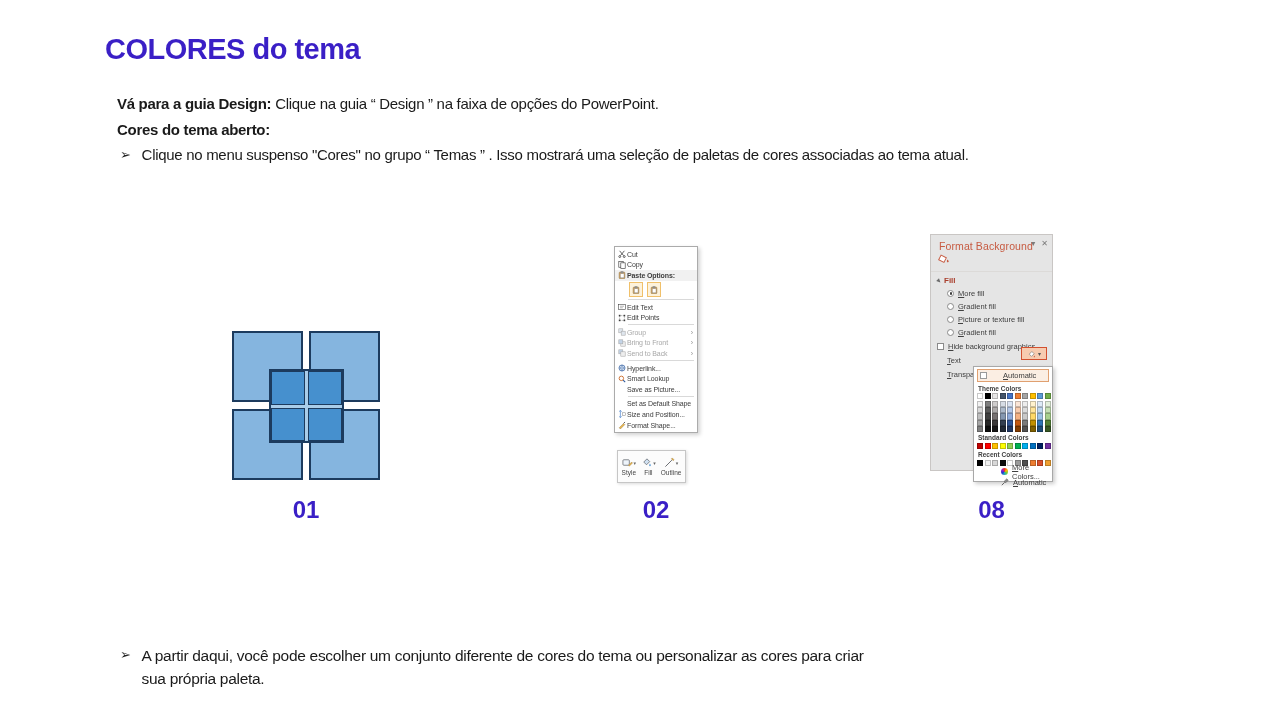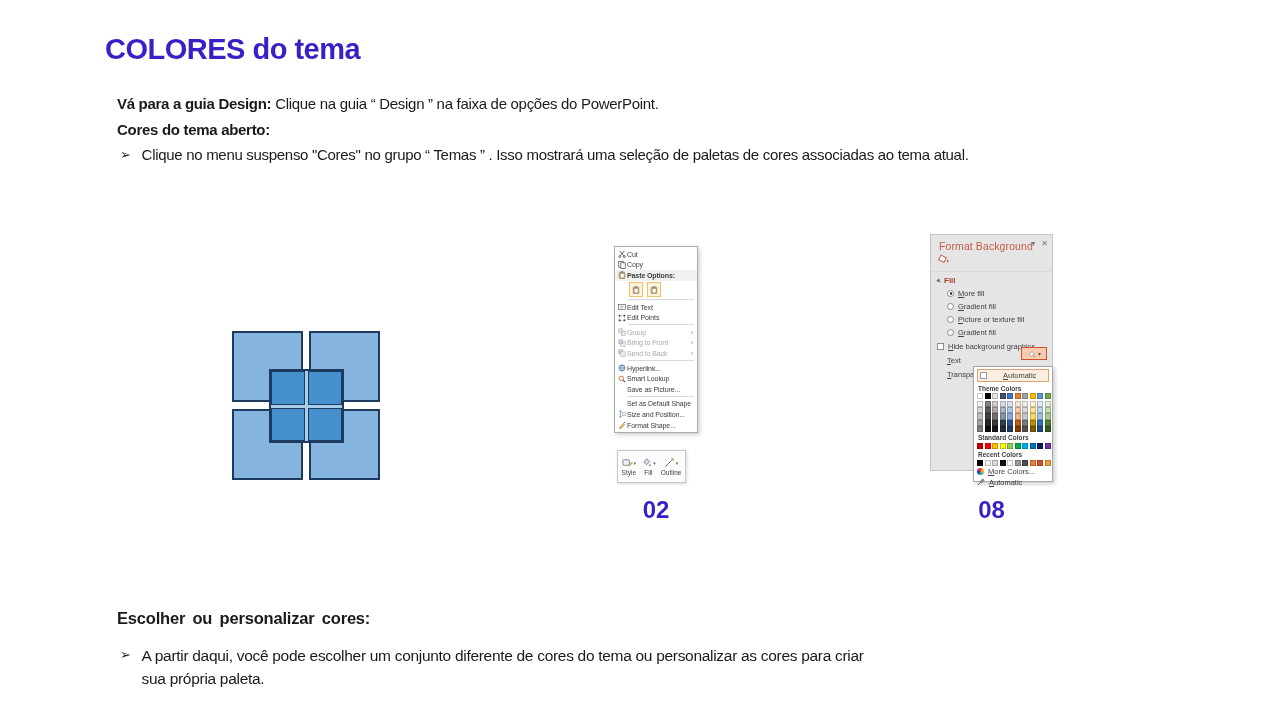--- a/index.html
+++ b/index.html
@@ -84,21 +84,21 @@
   .cdrop{left:973px;top:366px;width:80px;height:116px;background:#fff;border:1px solid #a8a8a8;
          box-shadow:2px 2px 4px rgba(0,0,0,.2);box-sizing:border-box;padding:2px 3px;z-index:5;}
   .auto-row{display:flex;align-items:center;gap:16px;height:11px;border:1px solid #e0a070;
          background:#fbeee3;padding:0 2px;}
   .auto-sw{width:7px;height:7px;background:#fff;border:1px solid #9a9a9a;box-sizing:border-box;}
   .cgrp-hdr{font-size:6.5px;font-weight:bold;color:#3f3f3f;margin:2.5px 0 1.5px 1px;}
   .sw-row{display:flex;gap:1.5px;}
   .sw{width:6px;height:6px;box-sizing:border-box;border:0.5px solid rgba(0,0,0,.22);flex:0 0 auto;}
   .sw-top{margin-bottom:2px;}
   .sw-var .sw{height:6.2px;}
-  .cmd-row{display:flex;align-items:center;gap:4px;height:10px;margin-top:1px;font-size:7px;color:#333;}
+  .cmd-row{display:flex;align-items:center;gap:4px;height:10px;margin-top:1px;font-size:7px;color:#333;margin-left:24px;}
   .wheel{width:7px;height:7px;border-radius:50%;flex:0 0 auto;
          background:conic-gradient(#e33,#fb0,#7c3,#2ab,#23c,#92c,#e33);}
   .lbl{font-size:7.5px;color:#404040;}
 </style>
 </head>
 <body>
 
 <div class="slide" style="--accent: #3A1FC6; --light: #85B5DF; --dark: #4690CE; --gap: #A9CDE9; --border: #1C3B5E;">
 
   <h1 class="abs title">COLORES do tema</h1>
@@ -118,20 +118,21 @@
     <div class="sq sq-bl"></div>
     <div class="sq sq-br"></div>
     <div class="sq-center">
       <div class="sq-q"></div>
       <div class="sq-q"></div>
       <div class="sq-q"></div>
       <div class="sq-q"></div>
     </div>
   </div>
 
+  <div class="abs figlabel fl1">01</div>
   <div class="abs figlabel fl2">02</div>
   <div class="abs figlabel fl3">08</div>
 
   <div class="abs ctx">
     <div>
         <div class="menu-item">
           <span class="icon">
             <svg viewBox="0 0 10 10" width="8" height="8">
               <path d="M2 1l5 6M8 1L3 7" stroke="currentColor" stroke-width="1" fill="none"></path>
               <circle cx="2.2" cy="8.2" r="1.2" fill="none" stroke="currentColor"></circle>
@@ -476,19 +477,18 @@
     </div>
     <div class="cmd-row">
       <span><svg viewBox="0 0 10 10" width="8" height="8">
             <path d="M1 9l3.6-3.6" stroke="#444" stroke-width="1" fill="none"></path>
             <path d="M7.2.9l1.9 1.9-3.2 3.2-1.9-1.9z" fill="#8a8a8a" stroke="#444" stroke-width="0.5"></path>
           </svg></span>
       <span class="lbl ul1">Automatic</span>
     </div>
   </div>
 
-  <div class="abs h3">Escolher ou personalizar cores:</div>
   <div class="abs ptext bullet bullet2">
     <span class="arr">➢</span>
     <span class="btext">A partir daqui, você pode escolher um conjunto diferente de cores do tema ou personalizar as cores para criar sua própria paleta.</span>
   </div>
 
 </div>
 
 </body></html>

